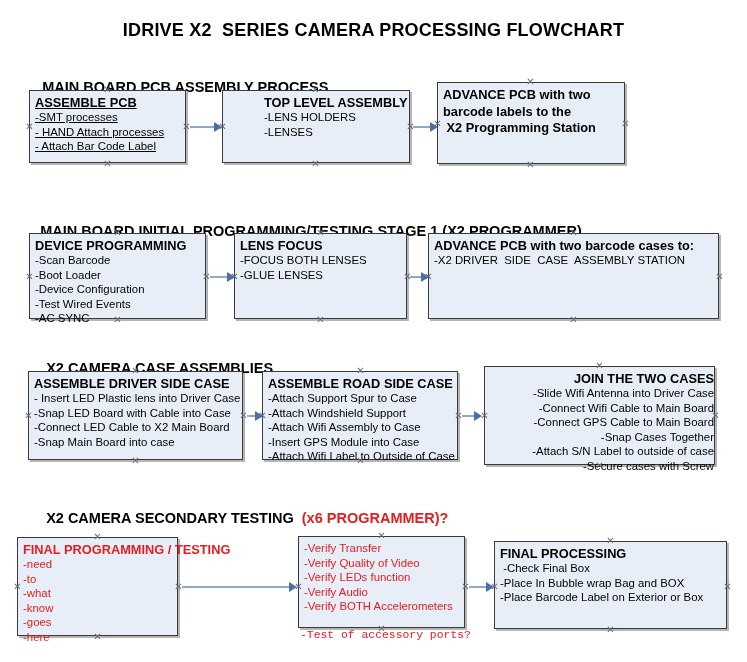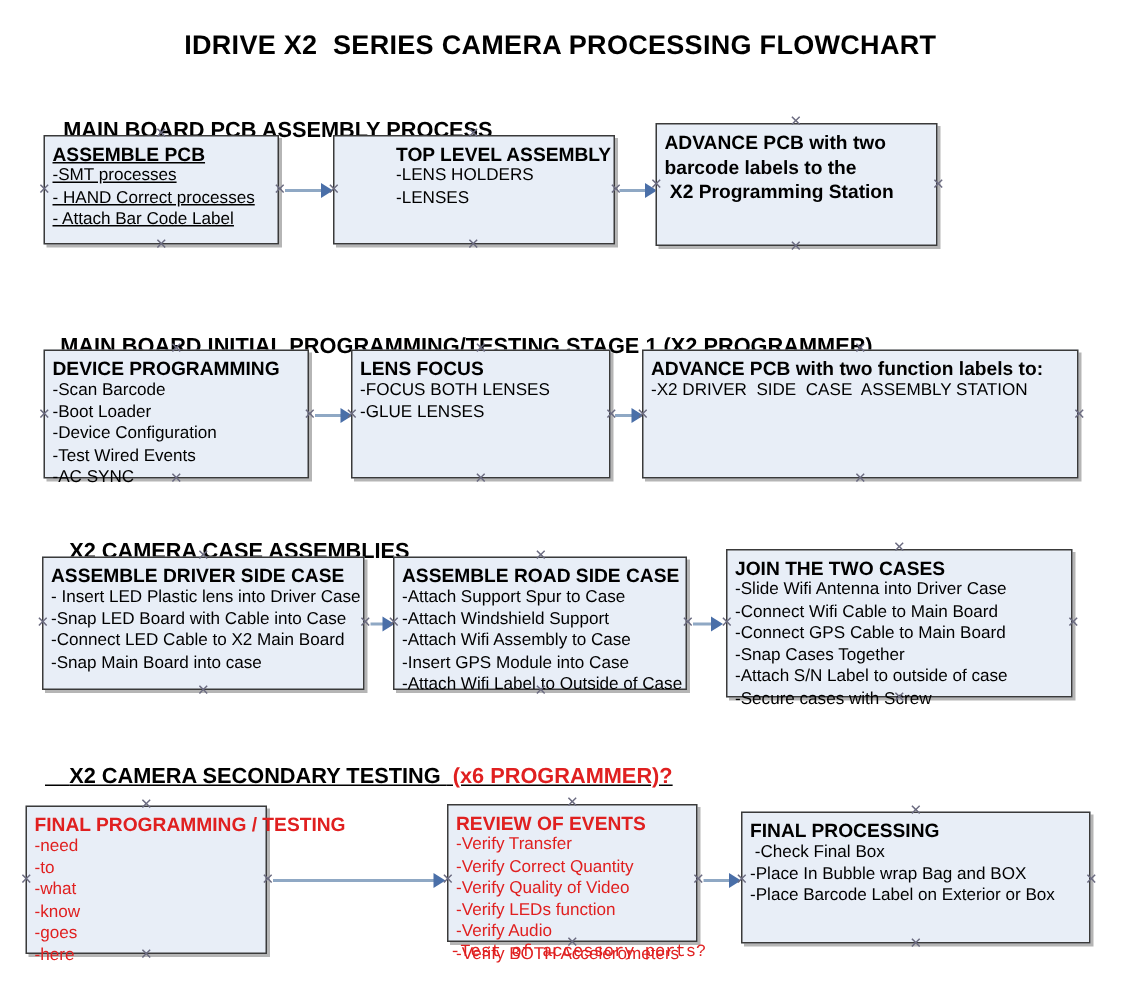--- a/index.html
+++ b/index.html
@@ -106,21 +106,21 @@
 
   <div class="abs" id="doc-title">IDRIVE X2  SERIES CAMERA PROCESSING FLOWCHART</div>
 
   <div class="abs section-head" style="left:26px; top:59px;text-align:right;">
     <span>MAIN BOARD PCB ASSEMBLY PROCESS</span>
   </div>
 
   <div class="abs node pad" style="left:29px; top:86px; width:157px; height:73px;text-decoration:underline;">
     <div class="title">ASSEMBLE PCB</div>
     <div class="line">-SMT processes</div>
-    <div class="line">- HAND Correct processes</div>
+    <div class="line">- HAND Attach processes</div>
     <div class="line">- Attach Bar Code Label</div>
   </div>
   <div class="handle" style="left:103px; top:81px;"></div>
   <div class="handle" style="left:103px; top:155px;"></div>
   <div class="handle" style="left:25px; top:118px;"></div>
   <div class="handle" style="left:182px; top:118px;"></div>
 
   <div class="conn-line" style="left:190px; top:122px; width:26px;"></div>
   <div class="conn-head" style="left:214px; top:118px;"></div>
 
@@ -174,21 +174,21 @@
   </div>
   <div class="handle" style="left:316px; top:224px;"></div>
   <div class="handle" style="left:316px; top:311px;"></div>
   <div class="handle" style="left:230px; top:268px;"></div>
   <div class="handle" style="left:403px; top:268px;"></div>
 
   <div class="conn-line" style="left:410px; top:272px; width:14px;"></div>
   <div class="conn-head" style="left:421px; top:268px;"></div>
 
   <div class="abs node pad" style="left:428px; top:229px; width:291px; height:86px;">
-    <div class="title">ADVANCE PCB with two function labels to:</div>
+    <div class="title">ADVANCE PCB with two barcode cases to:</div>
     <div class="line">-X2 DRIVER  SIDE  CASE  ASSEMBLY STATION</div>
   </div>
   <div class="handle" style="left:569px; top:224px;"></div>
   <div class="handle" style="left:569px; top:311px;"></div>
   <div class="handle" style="left:424px; top:268px;"></div>
   <div class="handle" style="left:715px; top:268px;"></div>
 
   <div class="abs section-head" style="left:30px; top:340px;">
     <span>X2 CAMERA CASE ASSEMBLIES</span>
   </div>
@@ -217,35 +217,35 @@
     <div class="line">-Attach Wifi Label to Outside of Case</div>
   </div>
   <div class="handle" style="left:356px; top:362px;"></div>
   <div class="handle" style="left:356px; top:452px;"></div>
   <div class="handle" style="left:258px; top:407px;"></div>
   <div class="handle" style="left:454px; top:407px;"></div>
 
   <div class="conn-line" style="left:462px; top:411px; width:15px;"></div>
   <div class="conn-head" style="left:474px; top:407px;"></div>
 
-  <div class="abs node pad" style="left:484px; top:362px; width:231px; height:99px;">
+  <div class="abs node pad" style="left:484px; top:362px; width:231px; height:99px;text-align:right;">
     <div class="title">JOIN THE TWO CASES</div>
     <div class="line">-Slide Wifi Antenna into Driver Case</div>
     <div class="line">-Connect Wifi Cable to Main Board</div>
     <div class="line">-Connect GPS Cable to Main Board</div>
     <div class="line">-Snap Cases Together</div>
     <div class="line">-Attach S/N Label to outside of case</div>
     <div class="line">-Secure cases with Screw</div>
   </div>
   <div class="handle" style="left:595px; top:357px;"></div>
   <div class="handle" style="left:595px; top:457px;"></div>
   <div class="handle" style="left:480px; top:407px;"></div>
   <div class="handle" style="left:711px; top:407px;"></div>
 
-  <div class="abs section-head" style="left:30px; top:490px;text-decoration:underline;">
+  <div class="abs section-head" style="left:30px; top:490px;">
     <span>X2 CAMERA SECONDARY TESTING </span><span class="red"> (x6 PROGRAMMER)?</span>
   </div>
 
   <div class="abs node pad red" style="left:17px; top:533px; width:161px; height:99px;">
     <div class="title">FINAL PROGRAMMING / TESTING</div>
     <div class="line">-need</div>
     <div class="line">-to</div>
     <div class="line">-what</div>
     <div class="line">-know</div>
     <div class="line">-goes</div>
@@ -253,23 +253,21 @@
   </div>
   <div class="handle" style="left:93px; top:528px;"></div>
   <div class="handle" style="left:93px; top:628px;"></div>
   <div class="handle" style="left:13px; top:578px;"></div>
   <div class="handle" style="left:174px; top:578px;"></div>
 
   <div class="conn-line" style="left:182px; top:582px; width:110px;"></div>
   <div class="conn-head" style="left:289px; top:578px;"></div>
 
   <div class="abs node pad red" style="left:298px; top:532px; width:167px; height:92px;">
-    <div class="title">REVIEW OF EVENTS</div>
     <div class="line">-Verify Transfer</div>
-    <div class="line">-Verify Correct Quantity</div>
     <div class="line">-Verify Quality of Video</div>
     <div class="line">-Verify LEDs function</div>
     <div class="line">-Verify Audio</div>
     <div class="line">-Verify BOTH Accelerometers</div>
   </div>
   <div class="abs overflow-line" style="left:300px; top:624px;font-family:Liberation Mono, monospace;">-Test of accessory ports?</div>
   <div class="handle" style="left:377px; top:527px;"></div>
   <div class="handle" style="left:377px; top:620px;"></div>
   <div class="handle" style="left:294px; top:578px;"></div>
   <div class="handle" style="left:461px; top:578px;"></div>

